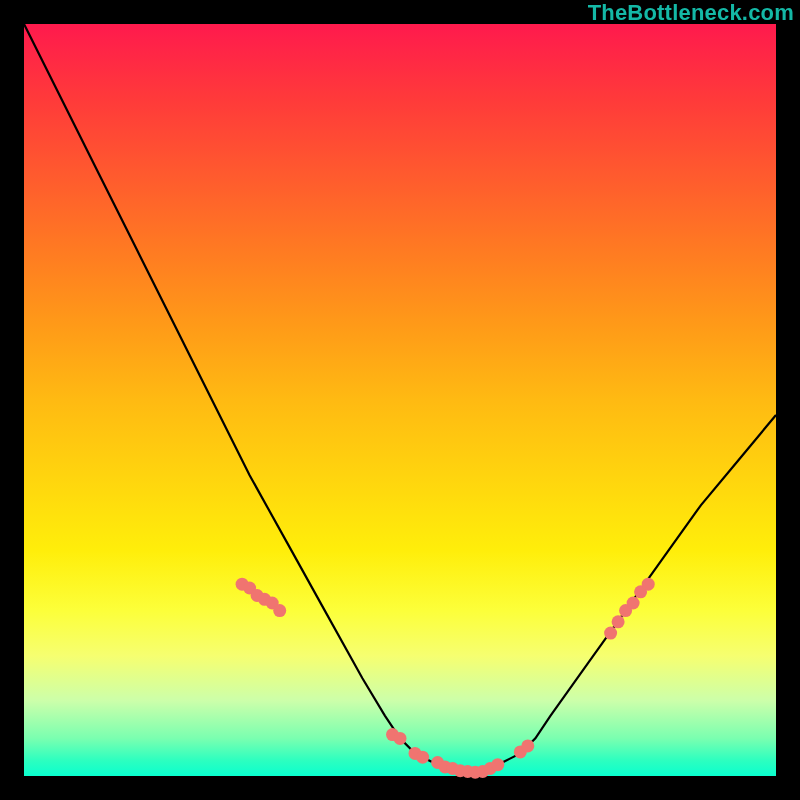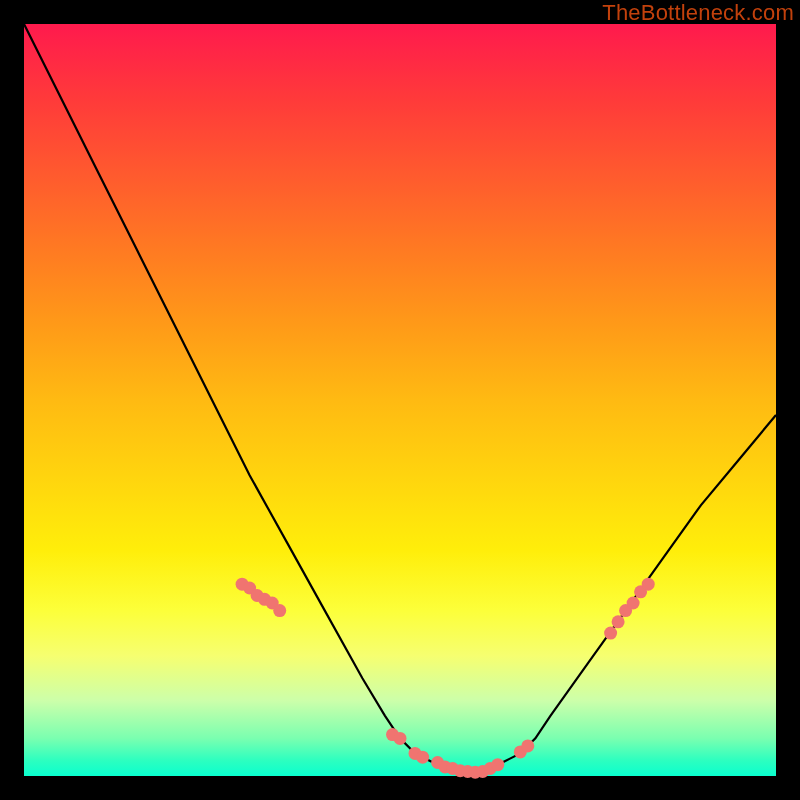--- a/index.html
+++ b/index.html
@@ -40,24 +40,24 @@
       #ccffaa 90%,
       #7affb0 95%,
       #2bffc0 98%,
       #0affcf 100%
     );
   }
   .watermark {
     position: absolute;
     top: 0px;
     right: 6px;
-    color: #c2410c;
+    color: #14b8a6;
     font-size: 22px;
     letter-spacing: 0.2px;
-    font-weight: 400;
+    font-weight: 700;
     user-select: none;
   }
   svg.curve {
     position: absolute;
     left: 0;
     top: 0;
     width: 752px;
     height: 752px;
     overflow: visible;
   }

